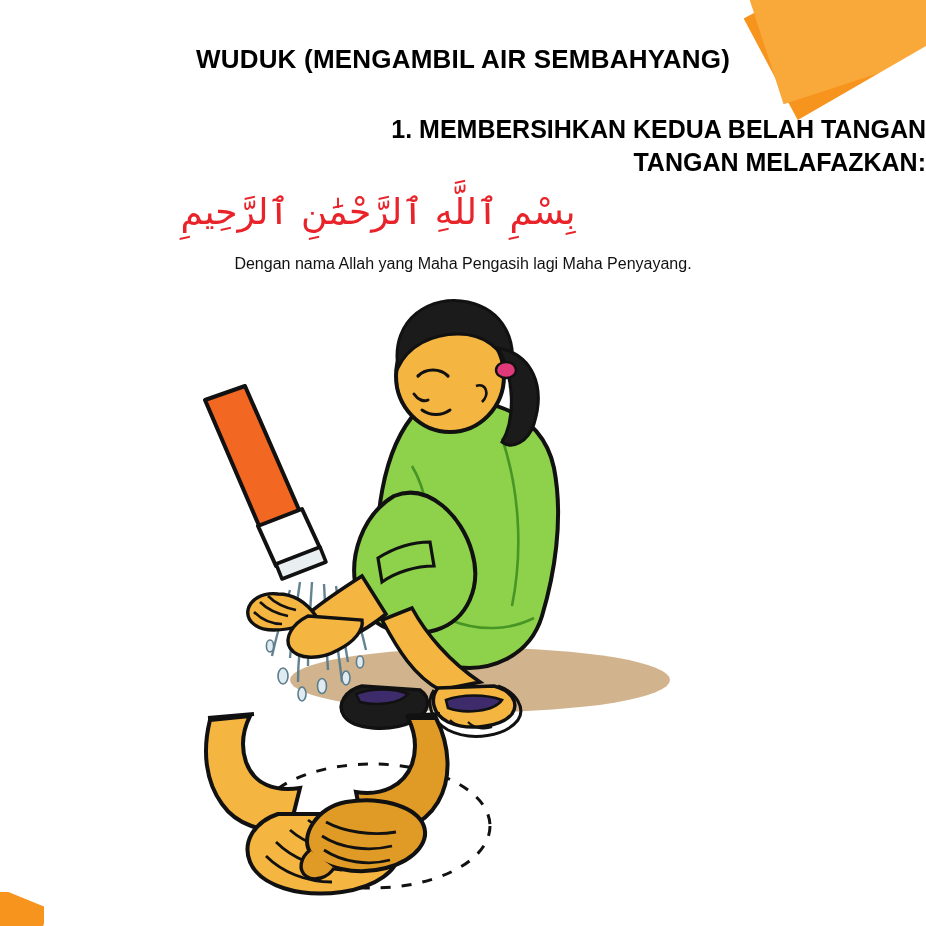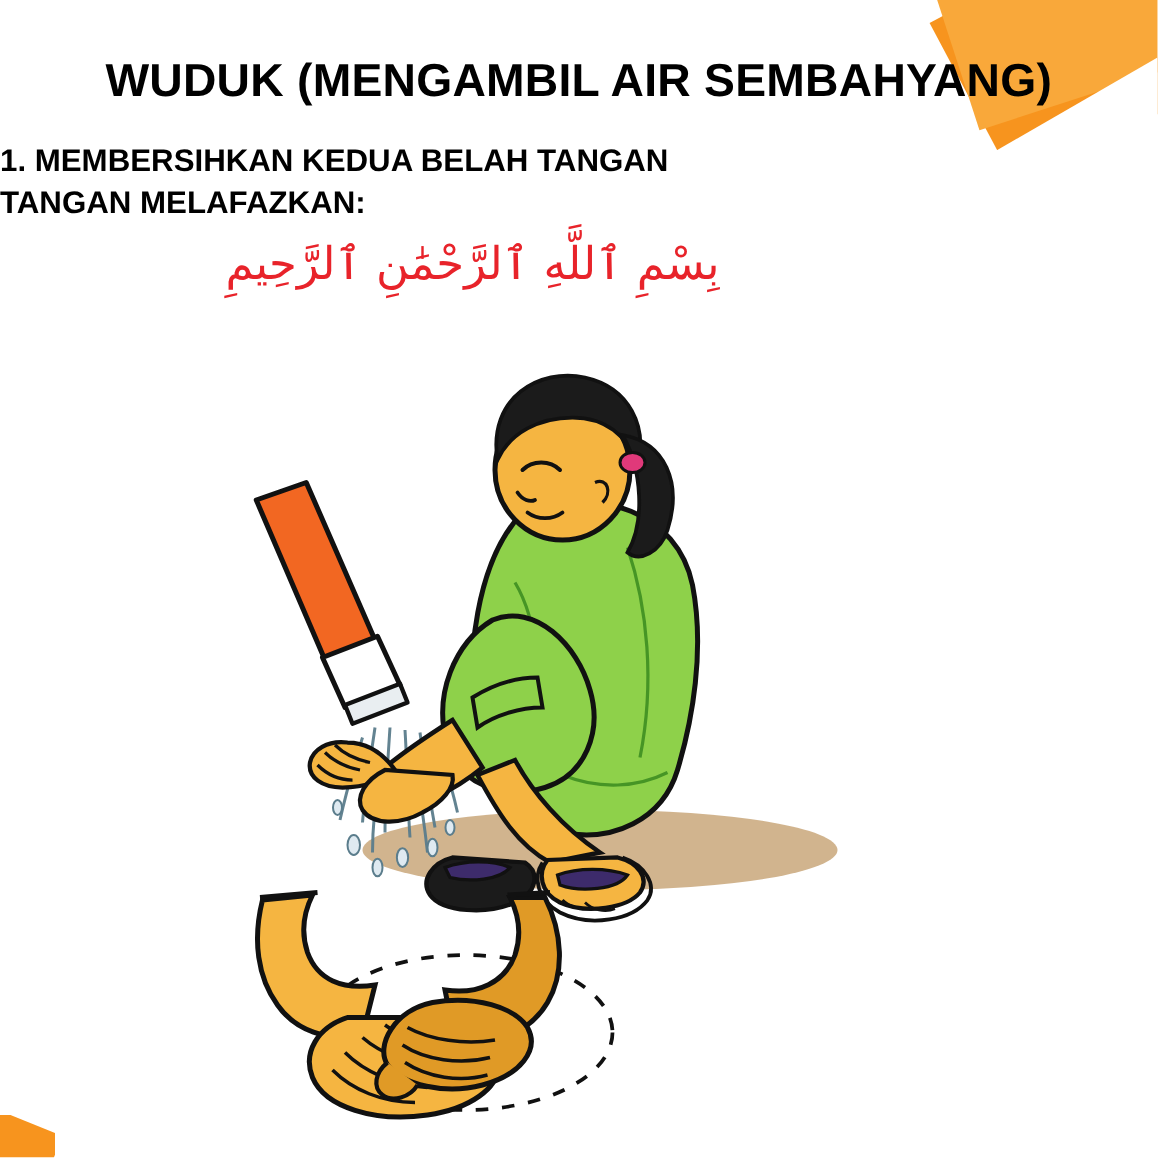--- a/index.html
+++ b/index.html
@@ -78,31 +78,31 @@
     background: #f7941e;
     transform: rotate(22deg);
   }
 
   .title {
     position: absolute;
     top: 44px;
     left: 0;
     width: 926px;
     text-align: center;
-    font-size: 37px;
+    font-size: 26px;
     font-weight: bold;
     letter-spacing: 0.2px;
     color: #000000;
   }
   .subtitle {
     position: absolute;
     top: 113px;
     left: 0;
     width: 926px;
-    text-align: left;
+    text-align: right;
     font-size: 25px;
     font-weight: bold;
     line-height: 1.32;
     color: #000000;
   }
   .arabic {
     position: absolute;
     top: 188px;
     left: 0;
     width: 756px;
@@ -150,20 +150,21 @@
 
   <div class="title">WUDUK (MENGAMBIL AIR SEMBAHYANG)</div>
 
   <div class="subtitle">
     <div>1. MEMBERSIHKAN KEDUA BELAH TANGAN</div>
     <div>TANGAN MELAFAZKAN:</div>
   </div>
 
   <div class="arabic">بِسْمِ ٱللَّهِ ٱلرَّحْمَٰنِ ٱلرَّحِيمِ</div>
 
+  <div class="translation">Dengan nama Allah yang Maha Pengasih lagi Maha Penyayang.</div>
 
   <div class="illustration">
     <svg width="640" height="620" viewBox="0 0 640 620" xmlns="http://www.w3.org/2000/svg">
 
       <ellipse cx="330" cy="390" rx="190" ry="32" fill="#c9a77a" opacity="0.85"></ellipse>
 
       <g>
         <path d="M55 110 L95 96 L150 222 L110 238 Z" fill="#f26722" stroke="#111" stroke-width="4" stroke-linejoin="round"></path>
         <path d="M108 236 L152 219 L170 258 L126 276 Z" fill="#ffffff" stroke="#111" stroke-width="4" stroke-linejoin="round"></path>
         <path d="M126 274 L170 257 L176 272 L132 289 Z" fill="#e9eef1" stroke="#111" stroke-width="3.5" stroke-linejoin="round"></path>

